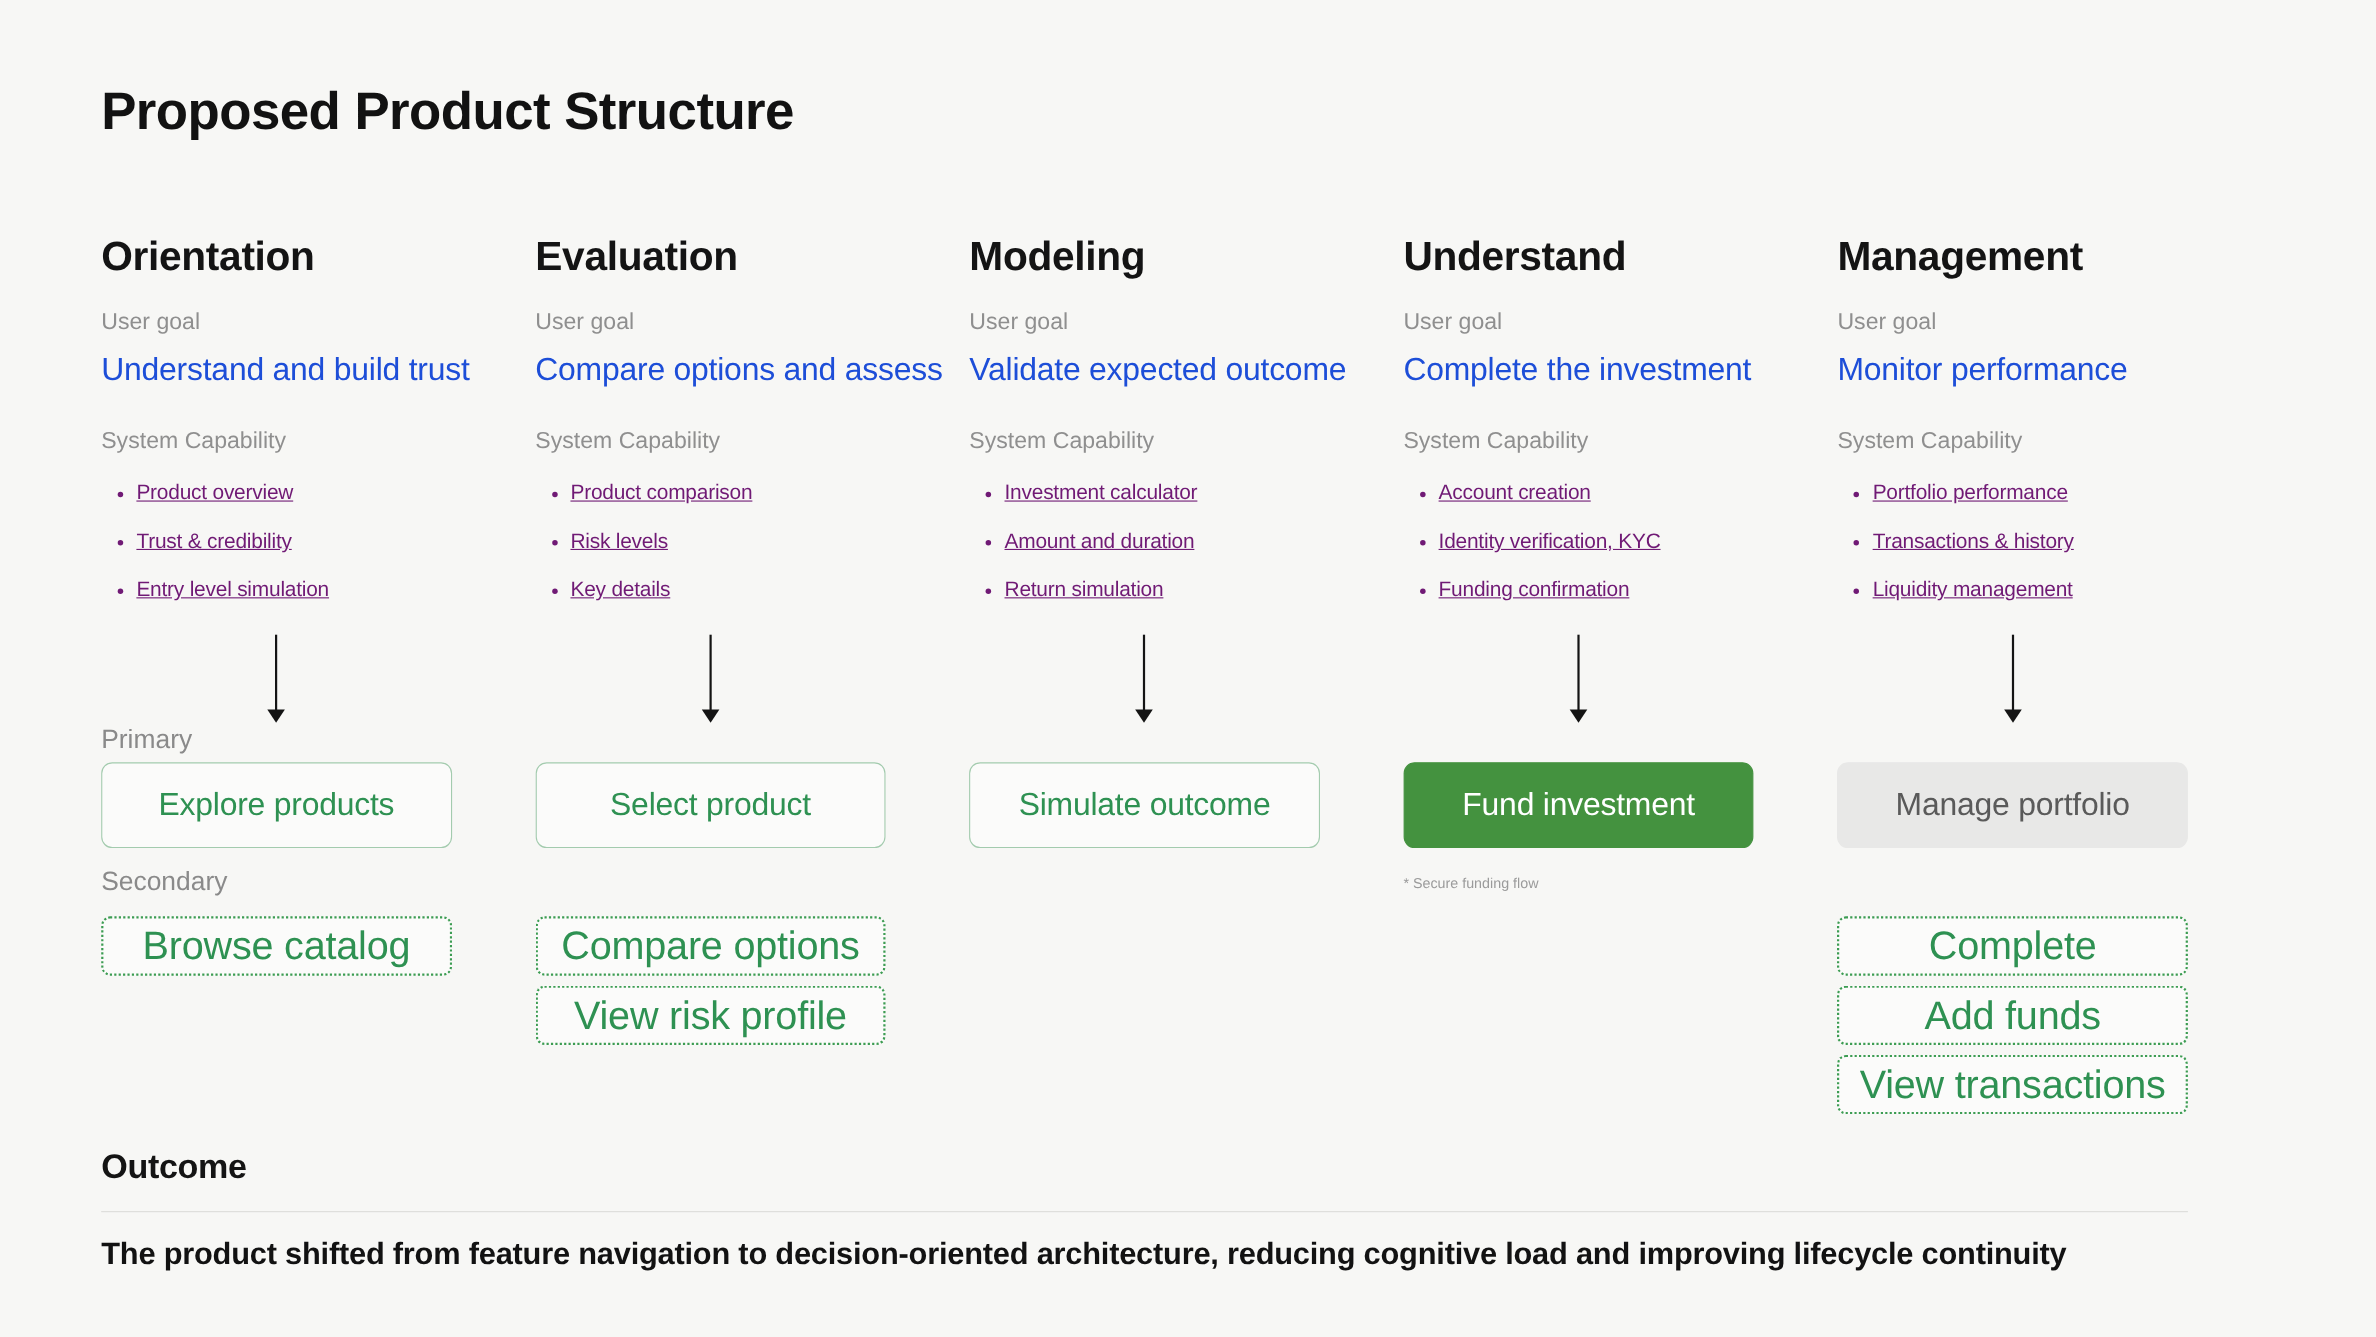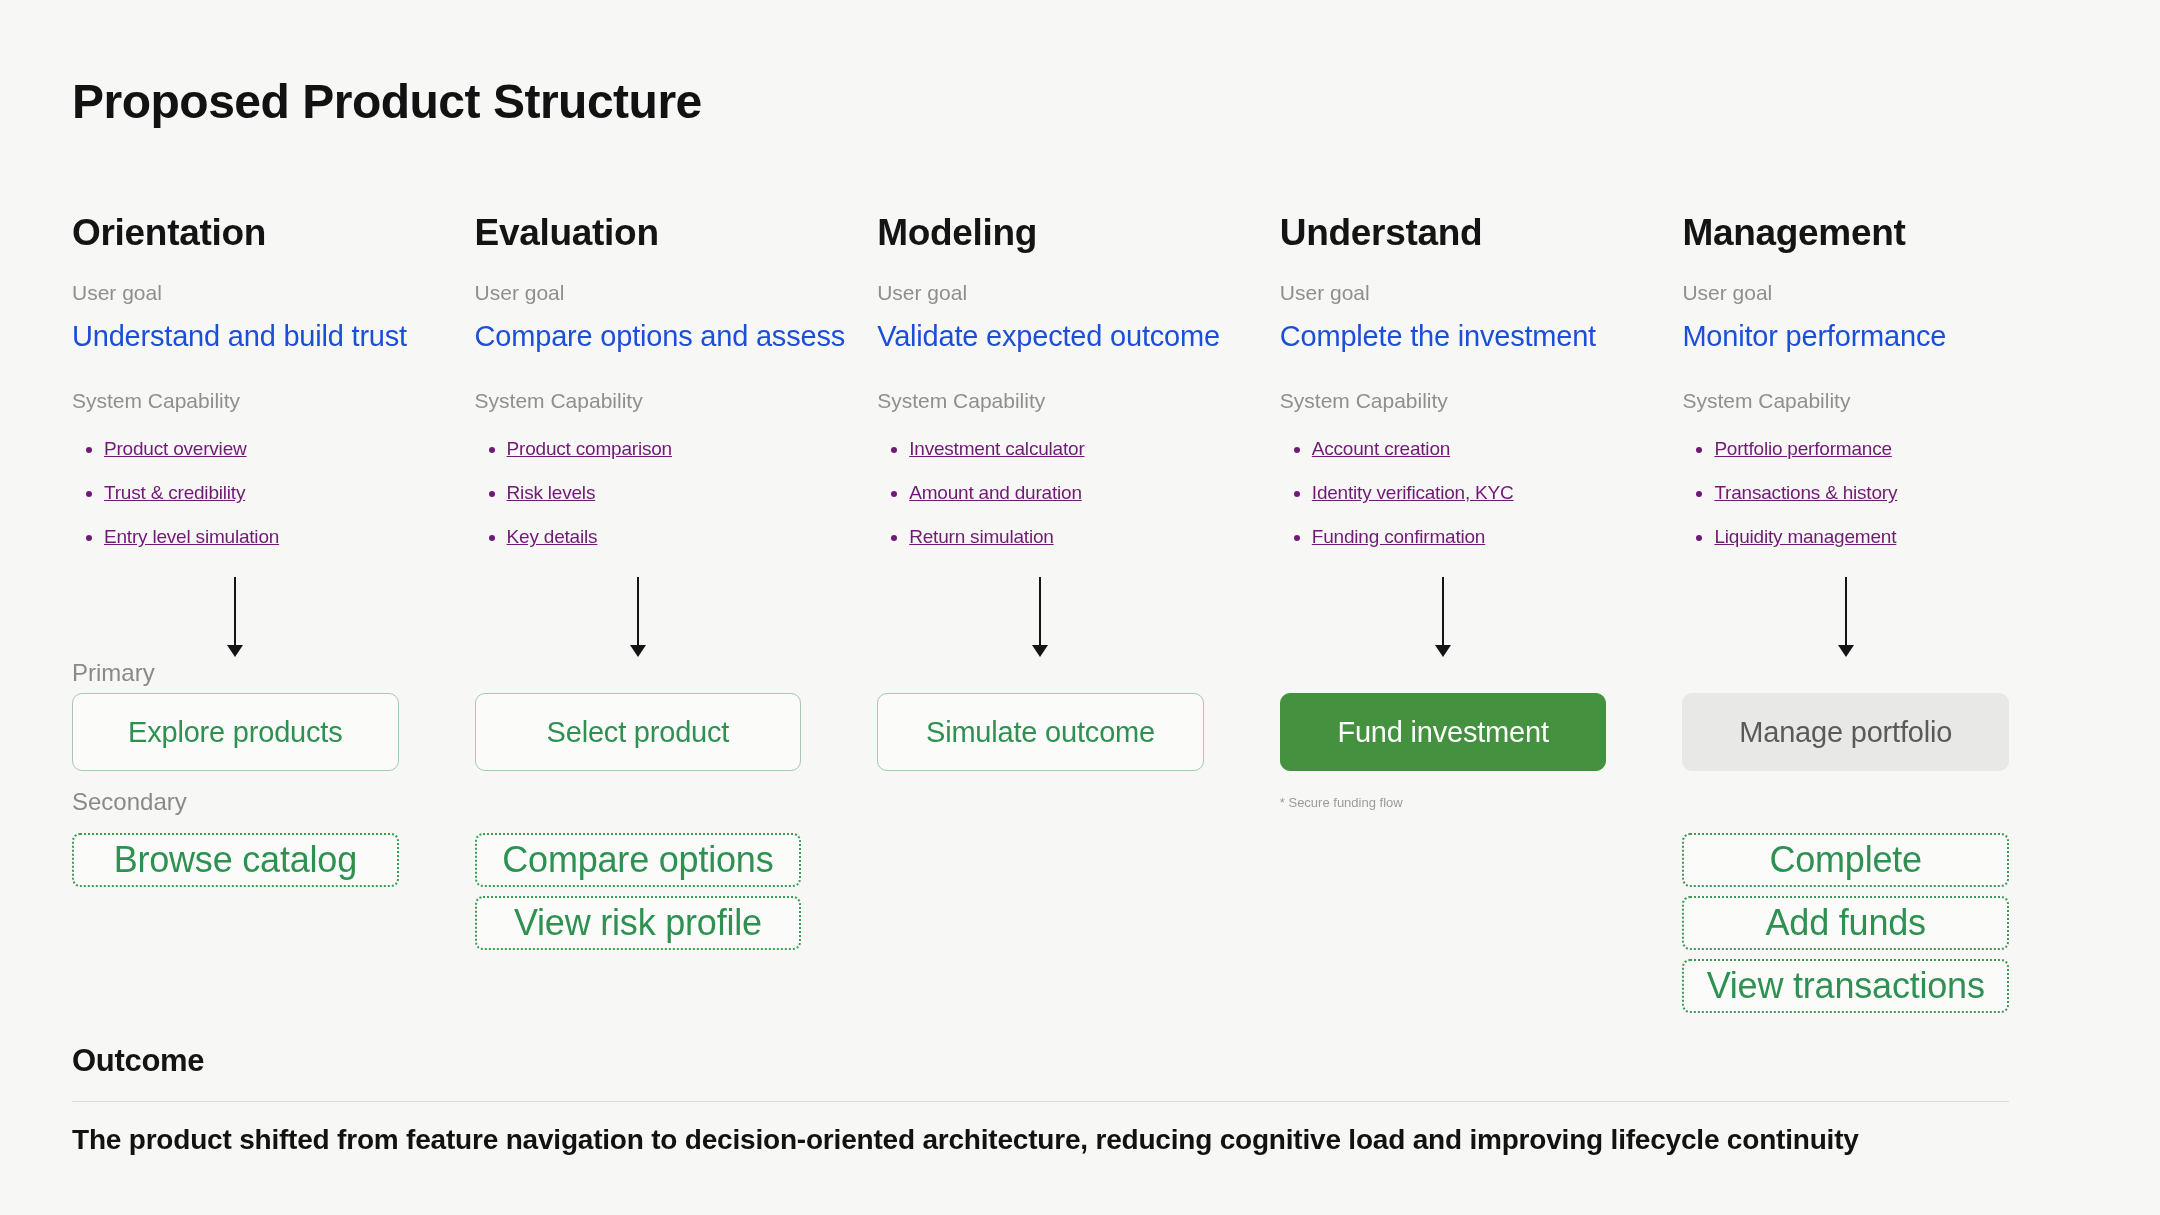--- a/index.html
+++ b/index.html
@@ -3,21 +3,21 @@
 <meta charset="utf-8">
 <style>
   html, body { margin: 0; padding: 0; }
   body {
     width: 2160px; height: 1215px;
     background: #f7f7f5;
     font-family: "Liberation Sans", sans-serif;
     color: #1c1c1c;
     overflow: hidden;
   }
-  .canvas { box-sizing: border-box; width: 2081px; height: 1215px; padding: 0 72px; }
+  .canvas { box-sizing: border-box; width: 2081px; height: 1215px; padding: 0 92px; }
 
   .page-title {
     margin: 0; padding-top: 74px;
     font-size: 48px; font-weight: 700; letter-spacing: -0.5px; color: #121212;
   }
 
   .columns {
     margin-top: 84px;
     display: grid;
     grid-template-columns: repeat(5, 1fr);

